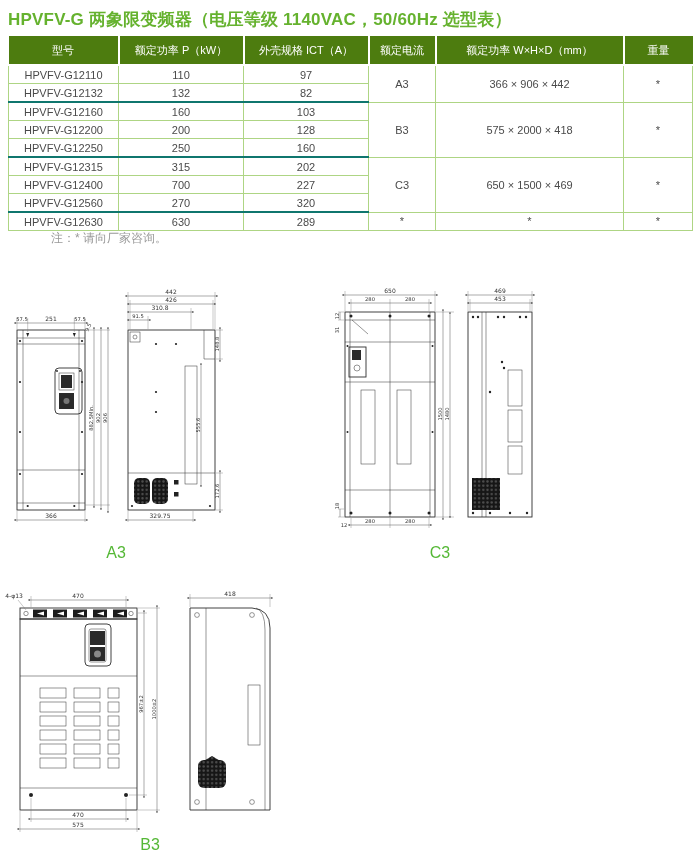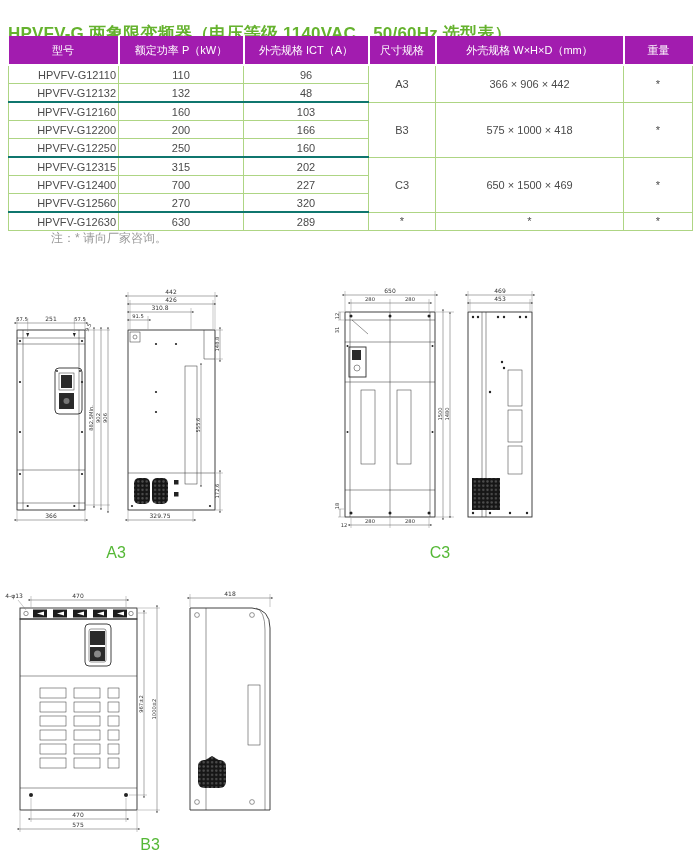--- a/index.html
+++ b/index.html
@@ -2,38 +2,38 @@
 <html><head>
 <meta charset="utf-8">
 <style>
   html,body{margin:0;padding:0;}
   body{
     width:700px;height:864px;position:relative;background:#ffffff;
     font-family:"Liberation Sans","DejaVu Sans",sans-serif;color:#444;
     overflow:hidden;
   }
   .title{
-    position:absolute;left:8px;top:22px;width:680px;
+    position:absolute;left:8px;top:8px;width:680px;
     font-size:17px;font-weight:bold;color:#65b22e;letter-spacing:0.2px;
   }
   table.spec{
     position:absolute;left:8px;top:36px;width:684px;
     border-collapse:collapse;table-layout:fixed;
     font-size:11px;color:#4a4a4a;
   }
   table.spec th{
-    background:#a21caf;color:#ffffff;font-weight:normal;font-size:11px;
+    background:#4d7c0f;color:#ffffff;font-weight:normal;font-size:11px;
     height:26px;border-right:2px solid #ffffff;border-bottom:2px solid #ffffff;
   }
   table.spec th:last-child{border-right:none;}
   table.spec td{
     height:17px;border:1px solid #aed584;text-align:center;
     padding:0 2px;background:#fff;
   }
-  table.spec td.model{text-align:right;}
+  table.spec td.model{text-align:center;}
   table.spec tr.gsep td{border-bottom:2px solid #0f766e;}
   .note{
     position:absolute;left:8px;top:230px;font-size:12px;color:#999;margin-left:43px;
   }
   .drv{position:absolute;}
   .frame-label{
     position:absolute;text-align:center;font-size:16px;color:#55b836;
     font-family:"Liberation Sans","DejaVu Sans",sans-serif;
   }
   svg .ol{stroke:#2e2e2e;stroke-width:0.9;fill:none;}
@@ -72,51 +72,51 @@
       <col style="width:125px">
     <col style="width:67px">
       <col style="width:188px">
       <col style="width:69px">
   </colgroup>
   <thead>
     <tr>
       <th>型号</th>
       <th>额定功率 P（kW）</th>
       <th>外壳规格 ICT（A）</th>
-      <th>尺寸规格</th>
-      <th>外壳规格 W×H×D（mm）</th>
+      <th>额定电流</th>
+      <th>额定功率 W×H×D（mm）</th>
       <th>重量</th>
     </tr>
   </thead>
   <tbody>
     <tr>
       <td class="model">HPVFV-G12110</td>
       <td>110</td>
-      <td>96</td>
+      <td>97</td>
       <td rowspan="2">A3</td>
       <td rowspan="2">366 × 906 × 442</td>
       <td rowspan="2">*</td>
     </tr>
     <tr class="gsep">
       <td class="model">HPVFV-G12132</td>
       <td>132</td>
-      <td>48</td>
+      <td>82</td>
     </tr>
     <tr>
       <td class="model">HPVFV-G12160</td>
       <td>160</td>
       <td>103</td>
       <td rowspan="3">B3</td>
-      <td rowspan="3">575 × 1000 × 418</td>
+      <td rowspan="3">575 × 2000 × 418</td>
       <td rowspan="3">*</td>
     </tr>
     <tr>
       <td class="model">HPVFV-G12200</td>
       <td>200</td>
-      <td>166</td>
+      <td>128</td>
     </tr>
     <tr class="gsep">
       <td class="model">HPVFV-G12250</td>
       <td>250</td>
       <td>160</td>
     </tr>
     <tr>
       <td class="model">HPVFV-G12315</td>
       <td>315</td>
       <td>202</td>

